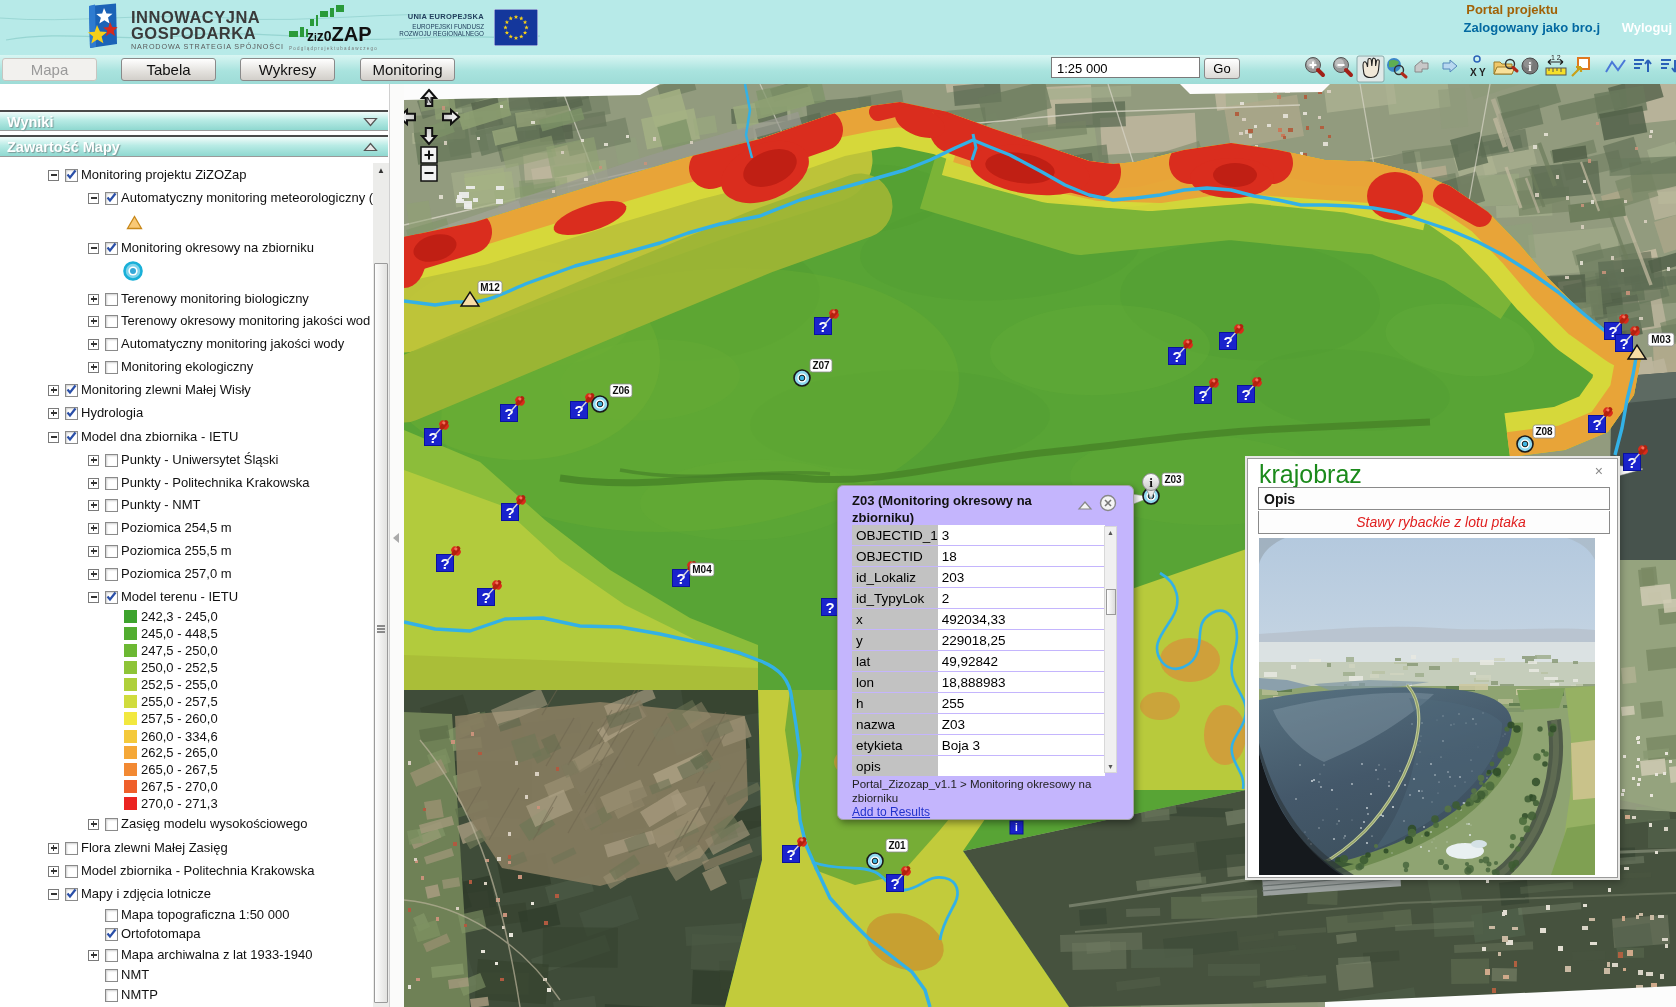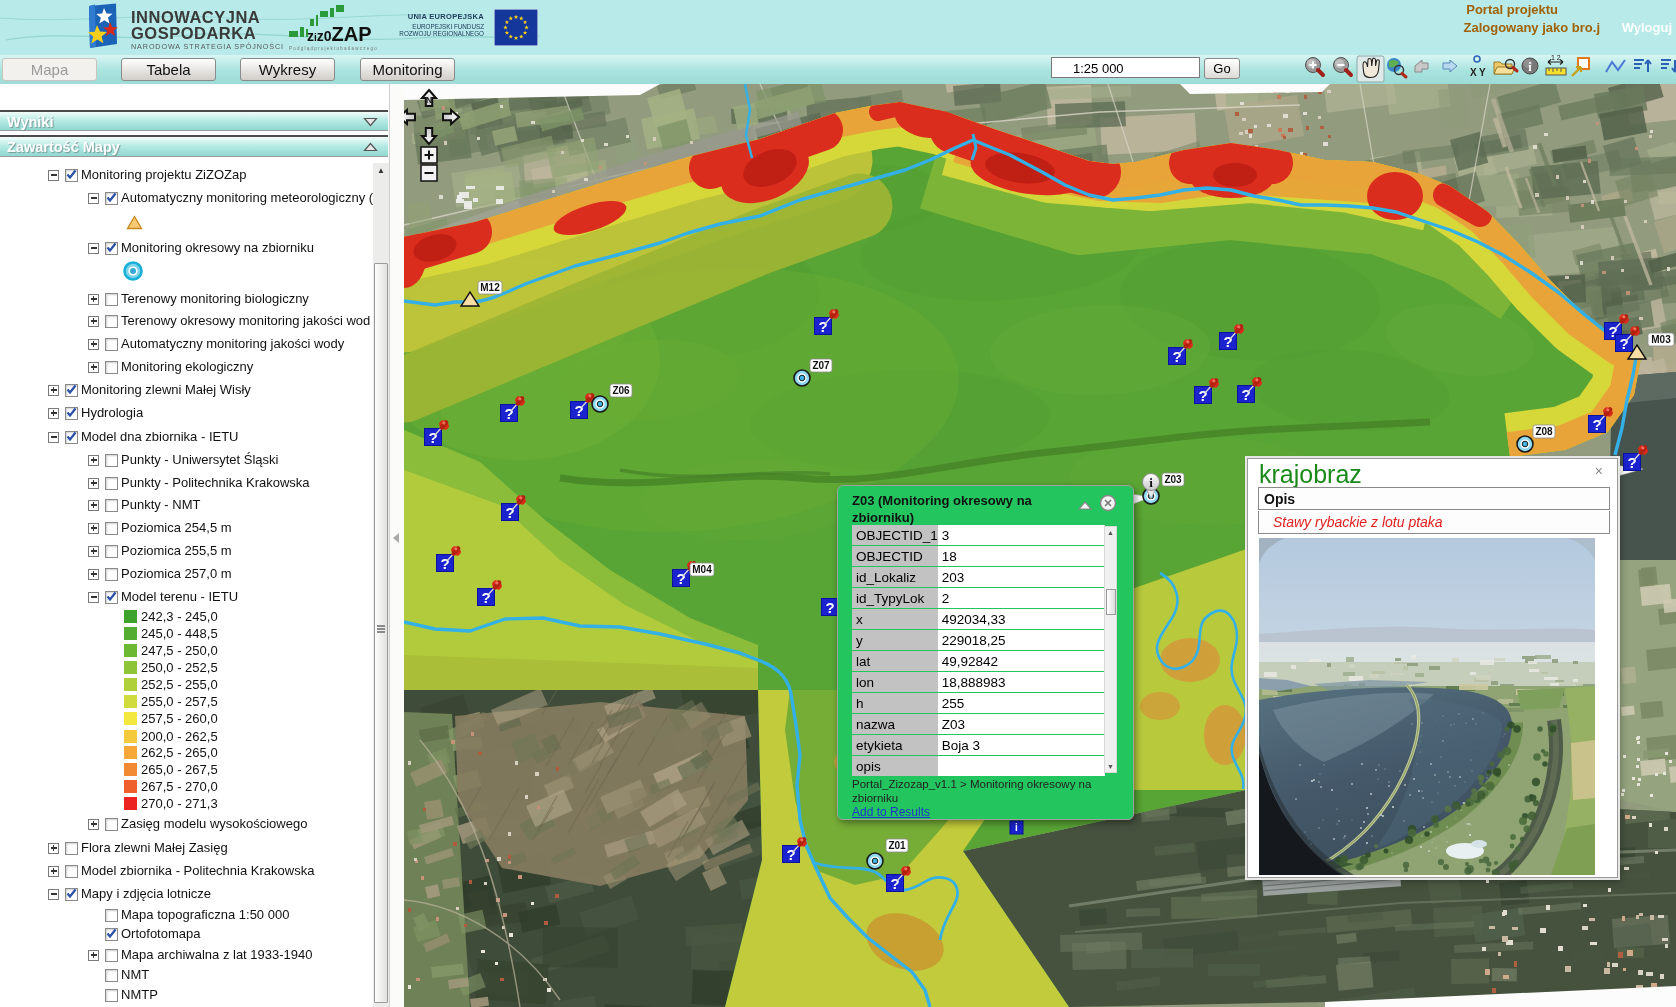--- a/index.html
+++ b/index.html
@@ -1,59 +1,59 @@
 <!DOCTYPE html>
 <html><head><meta charset="utf-8"><style>
 * { margin:0; padding:0; box-sizing:border-box; }
 html,body { width:1676px; height:1007px; overflow:hidden; font-family:"Liberation Sans",sans-serif; background:#fff; }
 #header { position:absolute; left:0; top:0; width:1676px; height:55px; background:#b7eae8; }
 #header .r1 { position:absolute; right:118px; top:2px; color:#a16207; font-weight:bold; font-size:13px; }
-#header .r2 { position:absolute; right:76px; top:20px; color:#a16207; font-weight:bold; font-size:13px; }
+#header .r2 { position:absolute; right:76px; top:20px; color:#0369a1; font-weight:bold; font-size:13px; }
 #header .r3 { position:absolute; right:4px; top:20px; color:#fff; font-weight:bold; font-size:13px; }
 #tabbar { position:absolute; left:0; top:55px; width:1676px; height:29px; background:linear-gradient(#d8f6f3,#a9e3de 55%,#9edcd7); }
 .tab { position:absolute; top:3px; height:23px; width:95px; text-align:center; font-size:15px; line-height:21px; color:#111;
   background:linear-gradient(#ffffff,#e3e1dd 60%,#d2cfca); border:1px solid #8a8a8a; border-radius:3px; }
 .tab.dis { color:#9a9a9a; background:#f2f1ee; border-color:#cicfc8; border-color:#c8c5c0; }
-#scalebox { position:absolute; left:1051px; top:2px; width:149px; height:21px; border:1px solid #7a7a7a; background:#fff; font-size:13px; padding:3px 21px; }
+#scalebox { position:absolute; left:1051px; top:2px; width:149px; height:21px; border:1px solid #7a7a7a; background:#fff; font-size:13px; padding:3px 5px; }
 #gobtn { position:absolute; left:1204px; top:3px; width:36px; height:21px; text-align:center; font-size:13px; line-height:19px;
   background:linear-gradient(#ffffff,#dcdad6); border:1px solid #8a8a8a; border-radius:3px; }
 #sidebar { position:absolute; left:0; top:84px; width:404px; height:923px; background:#fff; }
 .phead { position:absolute; left:0; width:388px; background:linear-gradient(#f2fcfa,#b8ebe5 45%,#8fd8d0); border-top:2px solid #4a4a4a; border-bottom:1px solid #9a9a9a; }
 .phead span { position:absolute; left:7px; top:2px; font-size:14.5px; font-weight:bold; color:#fff; text-shadow:1px 1px 1px #7a9a98; }
 .phead .chev { position:absolute; right:10px; top:5px; }
 #tree { position:absolute; left:0; top:-84px; width:373px; height:1007px; }
 .exp { position:absolute; width:11px; height:11px; background:#fff; border:1px solid #7a7a7a; }
 .exp .h { position:absolute; left:1.5px; top:3.9px; width:6px; height:1.6px; background:#333; }
 .exp .v { position:absolute; left:3.7px; top:1.7px; width:1.6px; height:6px; background:#333; }
 .cb { position:absolute; width:13px; height:13px; background:#fff; border:1px solid #8a8a8a; box-shadow:inset 1px 1px 2px #cfcfcf; }
 .cb svg { position:absolute; left:-1px; top:-2px; }
 .tl { position:absolute; font-size:13px; color:#111; white-space:nowrap; }
 #sscroll { position:absolute; left:373px; top:79px; width:16px; height:844px; background:#ececea; }
 #sscroll .up { position:absolute; left:0; top:0; width:16px; height:16px; font-size:8px; text-align:center; line-height:16px; color:#333; }
 #sscroll .th { position:absolute; left:0.5px; top:100px; width:14px; height:740px; background:linear-gradient(90deg,#fdfdfd,#e2e2e0); border:1px solid #9a9a9a; border-radius:1px; }
 #sscroll .gr { position:absolute; left:3.5px; top:462px; width:8px; height:1.5px; background:#8a8a8a; box-shadow:0 3px #8a8a8a,0 6px #8a8a8a; }
 #splitter { position:absolute; left:389px; top:84px; width:15px; height:923px; background:#fbfbfa; border-left:1px solid #d0d0d0; }
 #splitter .ar { position:absolute; left:3px; top:449px; width:0; height:0; border-top:5px solid transparent; border-bottom:5px solid transparent; border-right:6px solid #aaa; }
 #mapwrap { position:absolute; left:404px; top:84px; width:1272px; height:923px; overflow:hidden; background:#fff; }
-#attpop { position:absolute; left:837px; top:485px; width:297px; height:335px; background:#22c55e; border:1px solid #a0a0a0; border-radius:6px; box-shadow:2px 3px 7px rgba(0,0,0,0.4); }
+#attpop { position:absolute; left:837px; top:485px; width:297px; height:335px; background:#c4b5fd; border:1px solid #a0a0a0; border-radius:6px; box-shadow:2px 3px 7px rgba(0,0,0,0.4); }
 .atitle { position:absolute; left:14px; top:7px; width:230px; font-size:13px; font-weight:bold; line-height:1.3; color:#111; }
 table.att { position:absolute; left:14px; top:38px; border-collapse:separate; border-spacing:0 1px; }
 table.att td { height:20px; font-size:13.5px; padding:0 0 0 4px; vertical-align:middle; }
 table.att td.k { width:82px; background:#c2c2c2; }
 table.att td.v { width:167px; background:#fff; }
 .ascroll { position:absolute; left:266px; top:40px; width:13px; height:247px; background:#f0f0f0; border:1px solid #d8d8d8; }
 .ascroll .sbtn { width:11px; height:11px; font-size:7px; color:#555; text-align:center; line-height:11px; }
 .ascroll .sthumb { position:absolute; left:0.5px; top:62px; width:10px; height:26px; background:linear-gradient(90deg,#fff,#dcdcdc); border:1px solid #999; }
 .abread { position:absolute; left:14px; top:291px; width:255px; font-size:11.5px; line-height:1.25; color:#222; }
 .alink { position:absolute; left:14px; top:319px; font-size:12px; color:#2233cc; text-decoration:underline; }
 #krapop { position:absolute; left:1247px; top:458px; width:371px; height:420px; background:#fff; border:1px solid #9a9a9a; box-shadow:0 0 0 2px #e6e6e4, 3px 4px 7px rgba(0,0,0,0.3); }
 .ktitle { position:absolute; left:11px; top:1px; font-size:25px; font-weight:normal; color:#1b8a1b; }
 .kclose { position:absolute; right:14px; top:4px; font-size:14px; color:#888; }
 .kopis { position:absolute; left:10px; top:28px; width:352px; height:23px; border:1px solid #8a8a8a; font-size:14px; font-weight:bold; color:#111; padding:3px 0 0 5px; background:#fdfdfd; }
-.kred { position:absolute; left:10px; top:52px; width:352px; height:23px; border:1px solid #8a8a8a; border-top:none; font-size:14px; font-style:italic; color:#e02020; padding:3px 0 0 14px; background:#fdfdfd; }
+.kred { position:absolute; left:10px; top:52px; width:352px; height:23px; border:1px solid #8a8a8a; border-top:none; font-size:14px; font-style:italic; color:#e02020; padding:3px 0 0 14px; background:#fdfdfd;text-align:center; }
 .kphoto { position:absolute; left:11px; top:79px; width:336px; height:337px; }
 </style></head>
 <body>
 <div id="header">
     <svg width="540" height="55" viewBox="0 0 540 55" style="position:absolute;left:0;top:0">
 <path d="M6,40 C60,30 120,42 180,36 C260,28 330,44 420,38 C470,34 510,40 540,36" stroke="#8fcfcc" stroke-width="1.2" fill="none" opacity="0.8"></path>
 <path d="M0,18 C70,24 150,12 230,18 C310,24 390,10 470,16" stroke="#8fcfcc" stroke-width="1" fill="none" opacity="0.7"></path>
 <g>
         <path d="M89,6 L116,3.5 L117,44 L90,48 Z" fill="#1b63b7"></path>
         <path d="M89,6 L95,4.5 L96,46.8 L90,48 Z" fill="#2e7bd0"></path>
@@ -1682,21 +1682,21 @@
       <span class="tl" style="left:141px;top:643px">247,5 - 250,0</span>
       <span style="position:absolute;left:124px;top:661px;width:13px;height:13px;background:#8ec437"></span>
       <span class="tl" style="left:141px;top:660px">250,0 - 252,5</span>
       <span style="position:absolute;left:124px;top:678px;width:13px;height:13px;background:#afd03a"></span>
       <span class="tl" style="left:141px;top:677px">252,5 - 255,0</span>
       <span style="position:absolute;left:124px;top:695px;width:13px;height:13px;background:#d0dc3d"></span>
       <span class="tl" style="left:141px;top:694px">255,0 - 257,5</span>
       <span style="position:absolute;left:124px;top:712px;width:13px;height:13px;background:#f2e83f"></span>
       <span class="tl" style="left:141px;top:711px">257,5 - 260,0</span>
       <span style="position:absolute;left:124px;top:730px;width:13px;height:13px;background:#f4c93b"></span>
-      <span class="tl" style="left:141px;top:729px">200,0 - 262,5</span>
+      <span class="tl" style="left:141px;top:729px">260,0 - 334,6</span>
       <span style="position:absolute;left:124px;top:746px;width:13px;height:13px;background:#f5a838"></span>
       <span class="tl" style="left:141px;top:745px">262,5 - 265,0</span>
       <span style="position:absolute;left:124px;top:763px;width:13px;height:13px;background:#f28933"></span>
       <span class="tl" style="left:141px;top:762px">265,0 - 267,5</span>
       <span style="position:absolute;left:124px;top:780px;width:13px;height:13px;background:#ef5f2b"></span>
       <span class="tl" style="left:141px;top:779px">267,5 - 270,0</span>
       <span style="position:absolute;left:124px;top:797px;width:13px;height:13px;background:#eb2421"></span>
       <span class="tl" style="left:141px;top:796px">270,0 - 271,3</span>
     </div>
 

